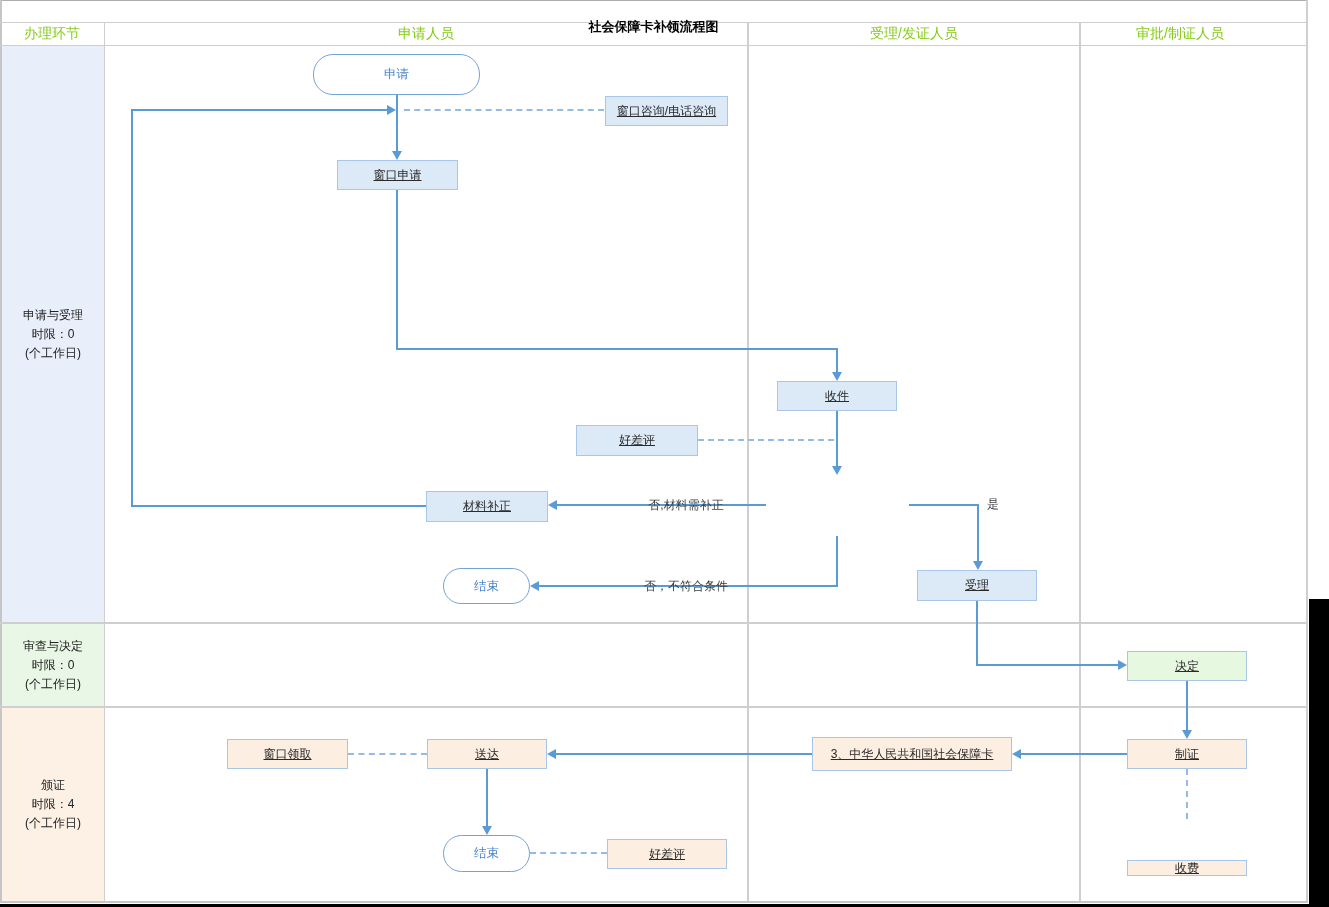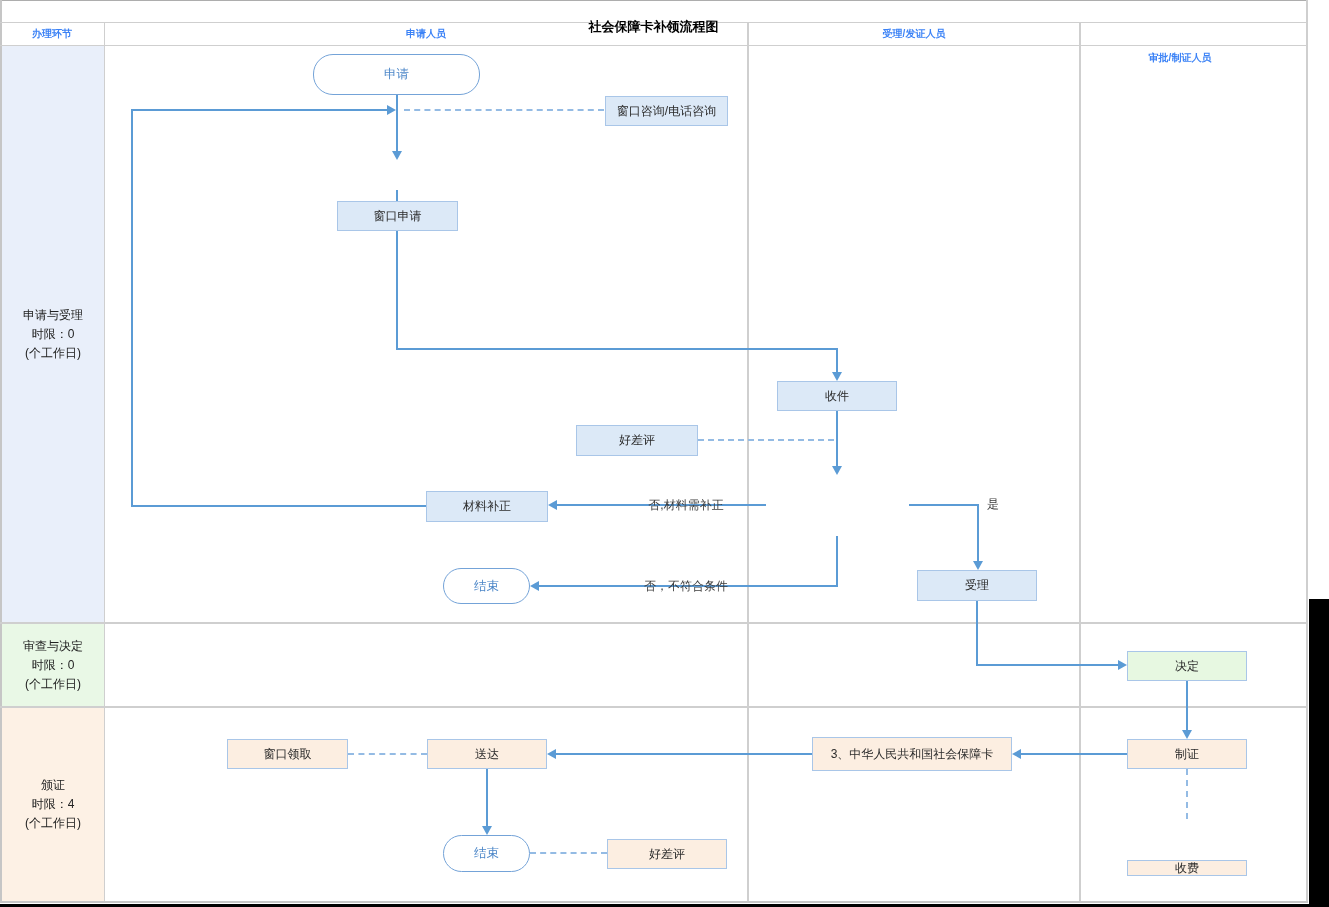--- a/index.html
+++ b/index.html
@@ -15,27 +15,27 @@
   *{margin:0;padding:0;box-sizing:border-box;}
   body{background:#000;font-family:"Liberation Sans","DejaVu Sans",sans-serif;}
   #canvas{position:relative;width:1329px;height:907px;background:#000;overflow:hidden;}
   .white-a{position:absolute;left:0;top:0;width:1309px;height:904px;background:#fff;}
   .white-b{position:absolute;left:1309px;top:0;width:20px;height:599px;background:#fff;}
 
   .gridline{position:absolute;background:var(--grid);}
   .lane-cell{position:absolute;display:flex;flex-direction:column;align-items:center;justify-content:center;
     font-size:12px;color:#222;line-height:19px;text-align:center;}
   .hdr{position:absolute;display:flex;align-items:center;justify-content:center;
-    font-size:10px;font-weight:bold;color:#3b82f6;}
+    font-size:14px;font-weight:normal;color:#84cc16;}
   .title{position:absolute;left:0;top:0;width:1307px;height:22px;display:flex;align-items:center;justify-content:center;
     font-size:13px;font-weight:bold;color:#000;margin-top:16px;}
 
   .box{position:absolute;display:flex;align-items:center;justify-content:center;
     background:var(--blue-fill);border:1px solid var(--box-border);
-    font-size:12px;color:var(--text);text-align:center;}
+    font-size:12px;color:var(--text);text-align:center;text-decoration:underline;}
   .box.green{background:var(--green-fill);}
   .box.orange{background:var(--orange-fill);}
   .pill{position:absolute;display:flex;align-items:center;justify-content:center;
     background:#fff;border:1.5px solid #74a3d8;border-radius:20px;
     font-size:12.5px;color:#4b86c8;}
   .diamond{position:absolute;}
   .diamond span{position:absolute;left:0;top:0;width:100%;height:100%;
     display:flex;align-items:center;justify-content:center;font-size:12px;color:var(--text);}
 
   .edge{position:absolute;background:var(--line);}
@@ -63,21 +63,21 @@
   <div class="gridline" style="left:0;top:622px;width:1308px;height:2px;"></div>
   <div class="gridline" style="left:0;top:706px;width:1308px;height:2px;"></div>
   <div class="gridline" style="left:104px;top:22px;width:1px;height:879px;"></div>
   <div class="gridline" style="left:747px;top:22px;width:2px;height:879px;"></div>
   <div class="gridline" style="left:1079px;top:22px;width:2px;height:879px;"></div>
 
   <div class="title">社会保障卡补领流程图</div>
   <div class="hdr" style="left:0;top:23px;width:104px;height:22px;">办理环节</div>
   <div class="hdr" style="left:749px;top:23px;width:330px;height:22px;">受理/发证人员</div>
   <div class="hdr" style="left:105px;top:23px;width:642px;height:22px;">申请人员</div>
-  <div class="hdr" style="left:1081px;top:23px;width:198px;height:22px;margin-top:24px;">审批/制证人员</div>
+  <div class="hdr" style="left:1081px;top:23px;width:198px;height:22px;">审批/制证人员</div>
 
   <div class="lane-cell" style="left:2px;top:46px;width:102px;height:576px;background:#e9effa;">
     <span>申请与受理</span>
     <span>时限：0</span>
     <span>(个工作日)</span>
   </div>
   <div class="lane-cell" style="left:2px;top:624px;width:102px;height:82px;background:#e9f8e6;">
     <span>审查与决定</span>
     <span>时限：0</span>
     <span>(个工作日)</span>
@@ -140,21 +140,21 @@
   <div class="elabel" style="left:638px;top:505px;">否,材料需补正</div>
   <div class="elabel" style="left:638px;top:586px;">否，不符合条件</div>
   <div class="elabel" style="left:945px;top:504px;">是</div>
 
   <div class="pill" style="left:313px;top:54px;width:167px;height:41px;">
     <span>申请</span>
   </div>
   <div class="box" style="left:605px;top:96px;width:123px;height:30px;">
     <span>窗口咨询/电话咨询</span>
   </div>
-  <div class="box" style="left:337px;top:160px;width:121px;height:30px;margin-top:41px;">
+  <div class="box" style="left:337px;top:160px;width:121px;height:30px;">
     <span>窗口申请</span>
   </div>
   <div class="box" style="left:777px;top:381px;width:120px;height:30px;">
     <span>收件</span>
   </div>
   <div class="box" style="left:576px;top:425px;width:122px;height:31px;">
     <span>好差评</span>
   </div>
   <div class="box" style="left:426px;top:491px;width:122px;height:31px;">
     <span>材料补正</span>

